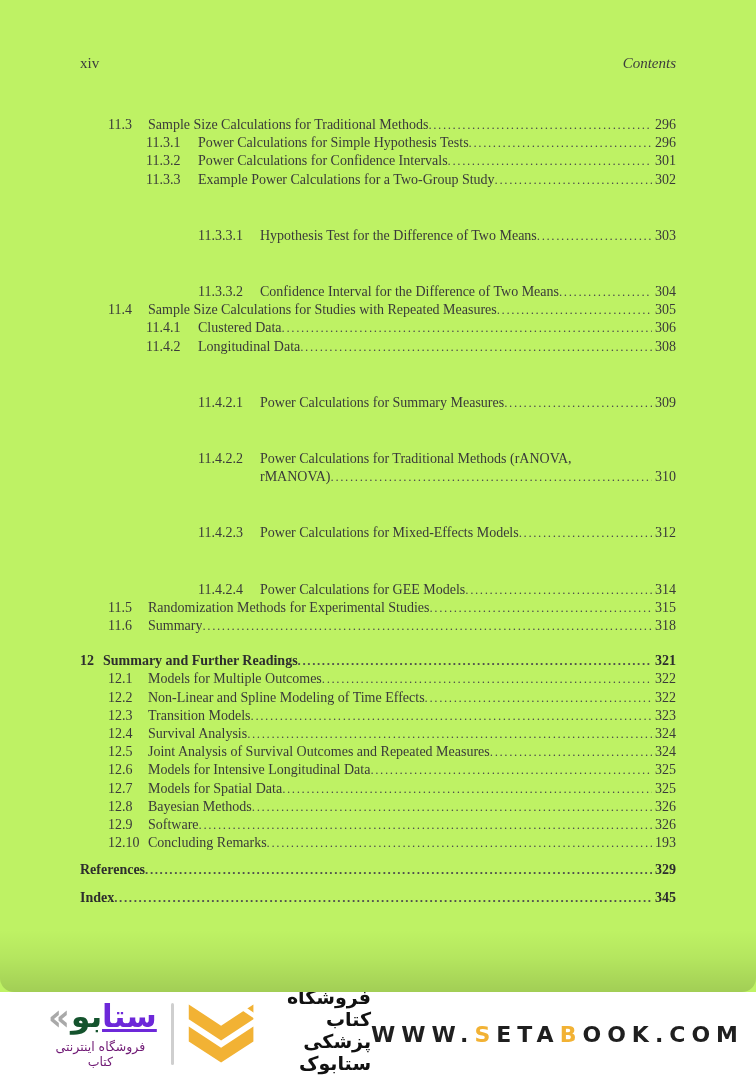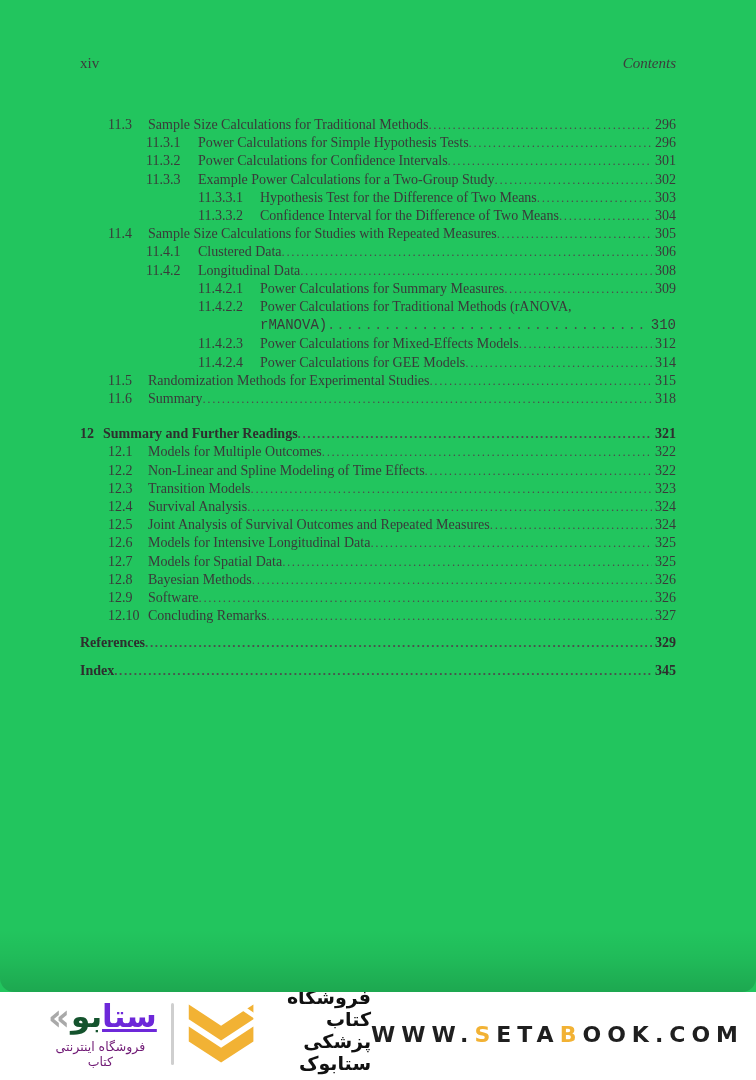--- a/index.html
+++ b/index.html
@@ -4,21 +4,21 @@
 <style>
   * { box-sizing: border-box; margin: 0; padding: 0; }
   html, body { width: 756px; height: 1080px; background: #ffffff; overflow: hidden; }
   body { font-family: "Liberation Serif", "DejaVu Serif", serif; color: #3a3a3a; }
 
   
   .page {
     position: relative;
     width: 756px;
     height: 992px;
-    background: #22c55e;
+    background: #bef264;
     padding: 55px 80px 0 80px;
     overflow: hidden;
   }
   .page-header {
     display: flex;
     justify-content: space-between;
     align-items: baseline;
     font-size: 15px;
     color: #3c3c3c;
   }
@@ -47,23 +47,23 @@
     font-size: 13px;
   }
   .trow .page-num { flex: 0 0 auto; text-align: right; min-width: 24px; padding-left: 3px; }
 
   .lvl0 { font-weight: 700; color: #2e2e2e; }
   .lvl0 .num { width: 23px; }
   .lvl1 { padding-left: 28px; }
   .lvl1 .num { width: 40px; }
   .lvl2 { padding-left: 66px; }
   .lvl2 .num { width: 52px; }
-  .lvl3 { padding-left: 118px; }
+  .lvl3 { padding-left: 118px; margin-top: 38px; }
   .lvl3 .num { width: 62px; }
-  .cont { padding-left: 180px; font-family: Liberation Mono, monospace; }
+  .cont { padding-left: 180px; }
   .gap-lg { margin-top: 17px; }
   .gap-sm { margin-top: 9px; }
 
   .page-edge-shadow {
     position: absolute;
     left: 0; right: 0; bottom: 0;
     height: 62px;
     background: linear-gradient(to bottom, rgba(0,0,0,0) 0%, rgba(0,0,0,0.05) 45%, rgba(0,0,0,0.15) 100%);
     border-radius: 0 0 14px 14px;
     pointer-events: none;
@@ -292,21 +292,21 @@
       <div class="trow lvl1">
         <span class="num">12.9</span>
         <span class="title">Software</span>
         <span class="dots"></span>
         <span class="page-num">326</span>
       </div>
       <div class="trow lvl1">
         <span class="num">12.10</span>
         <span class="title">Concluding Remarks</span>
         <span class="dots"></span>
-        <span class="page-num">327</span>
+        <span class="page-num">193</span>
       </div>
       <div class="trow lvl0 gap-sm">
         <span class="title">References</span>
         <span class="dots"></span>
         <span class="page-num">329</span>
       </div>
       <div class="trow lvl0 gap-sm">
         <span class="title">Index</span>
         <span class="dots"></span>
         <span class="page-num">345</span>

